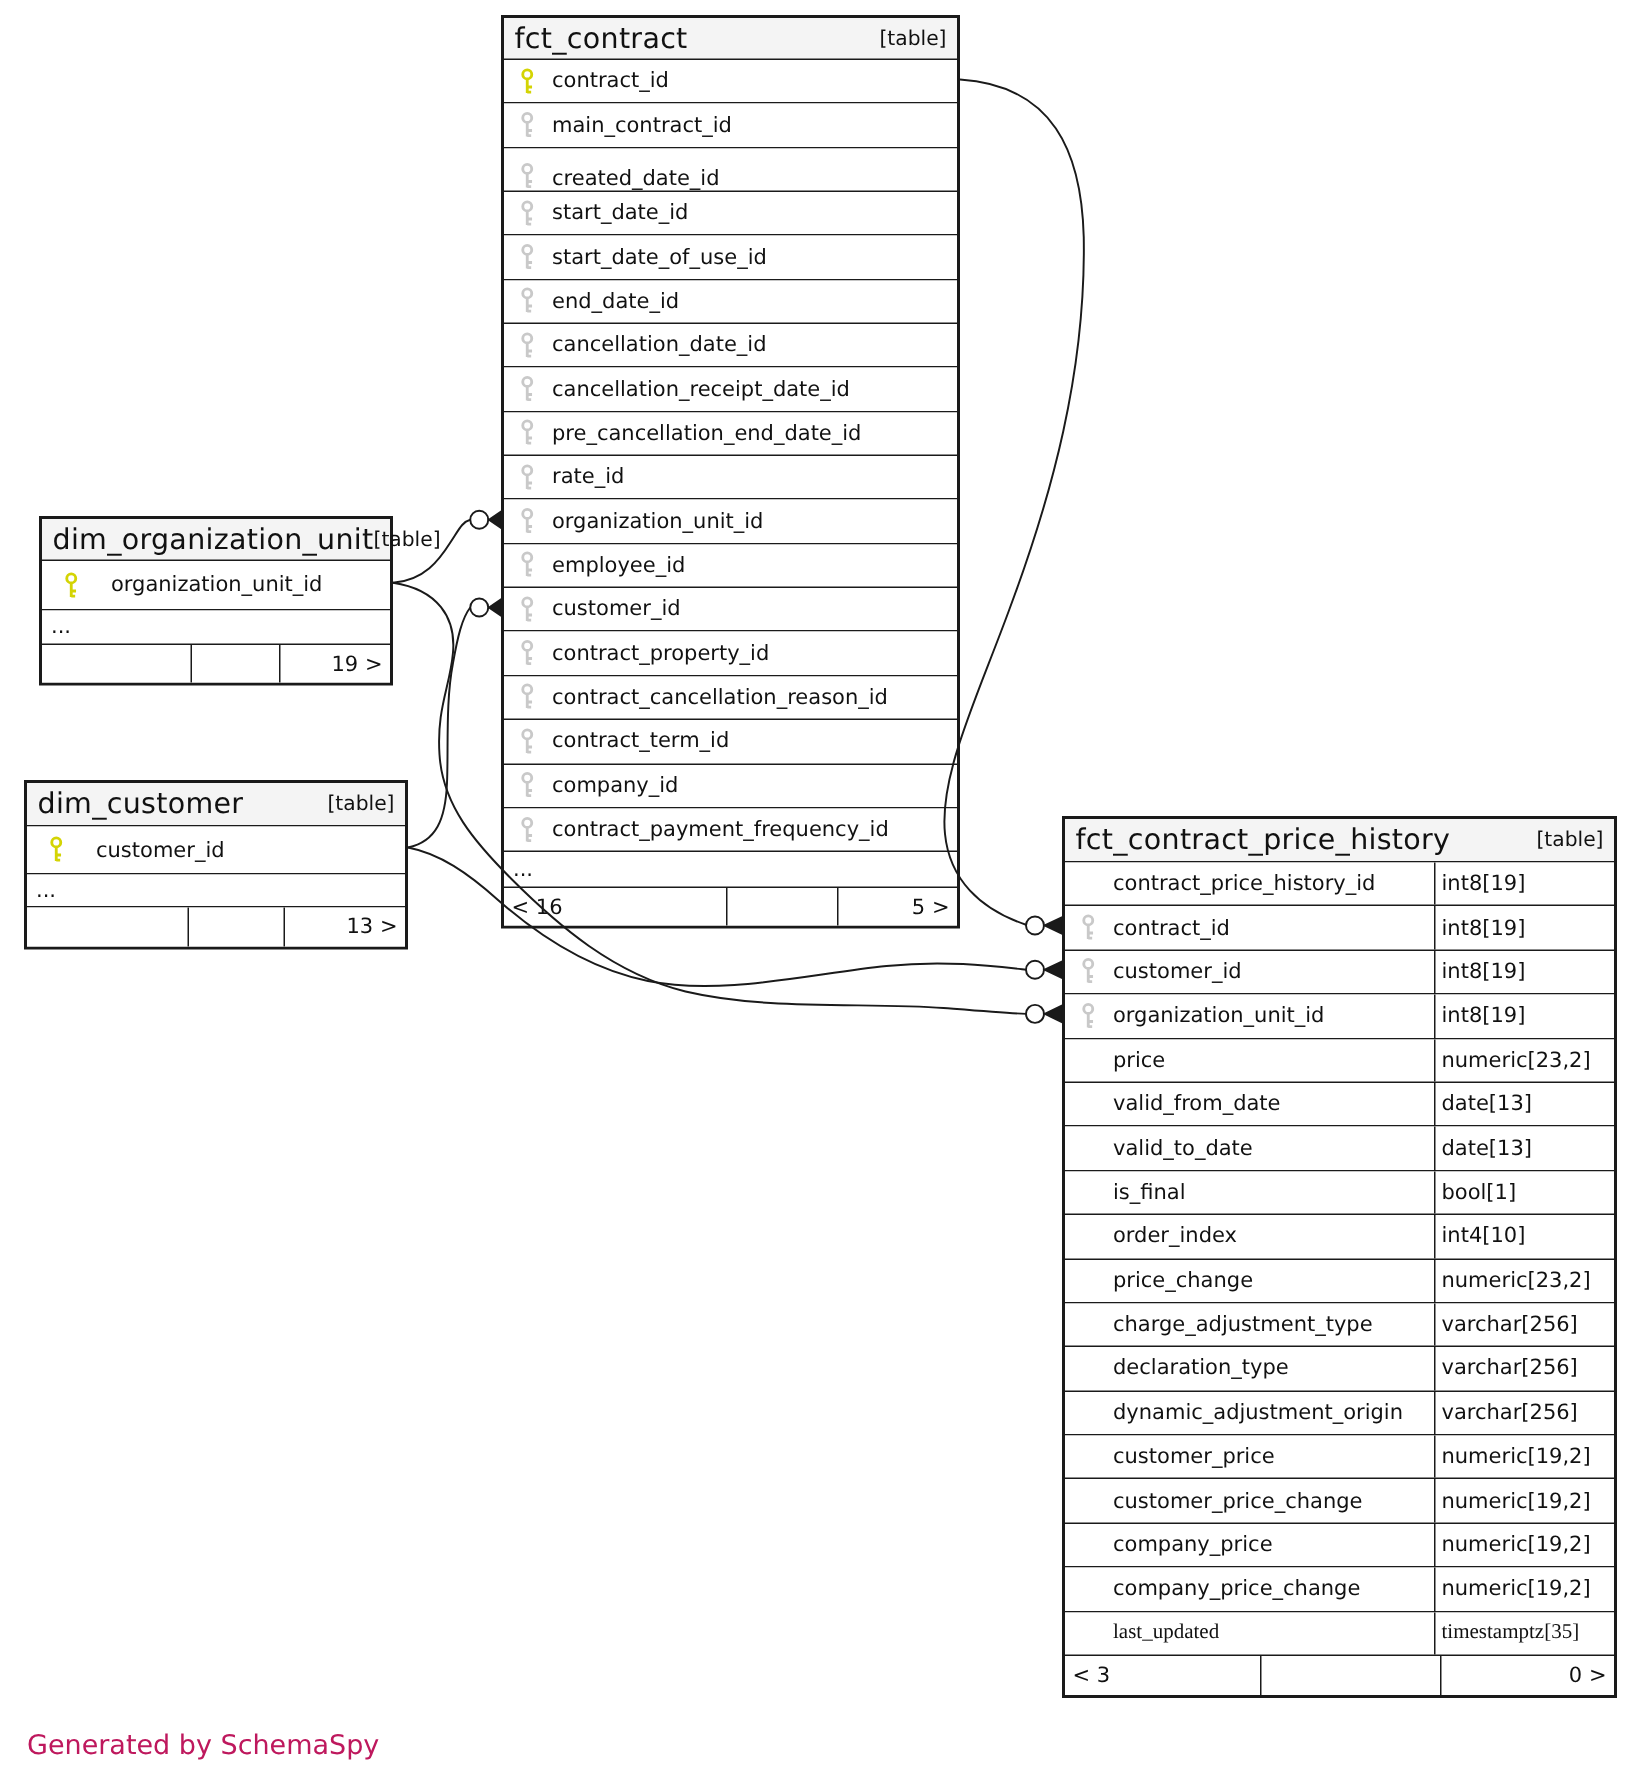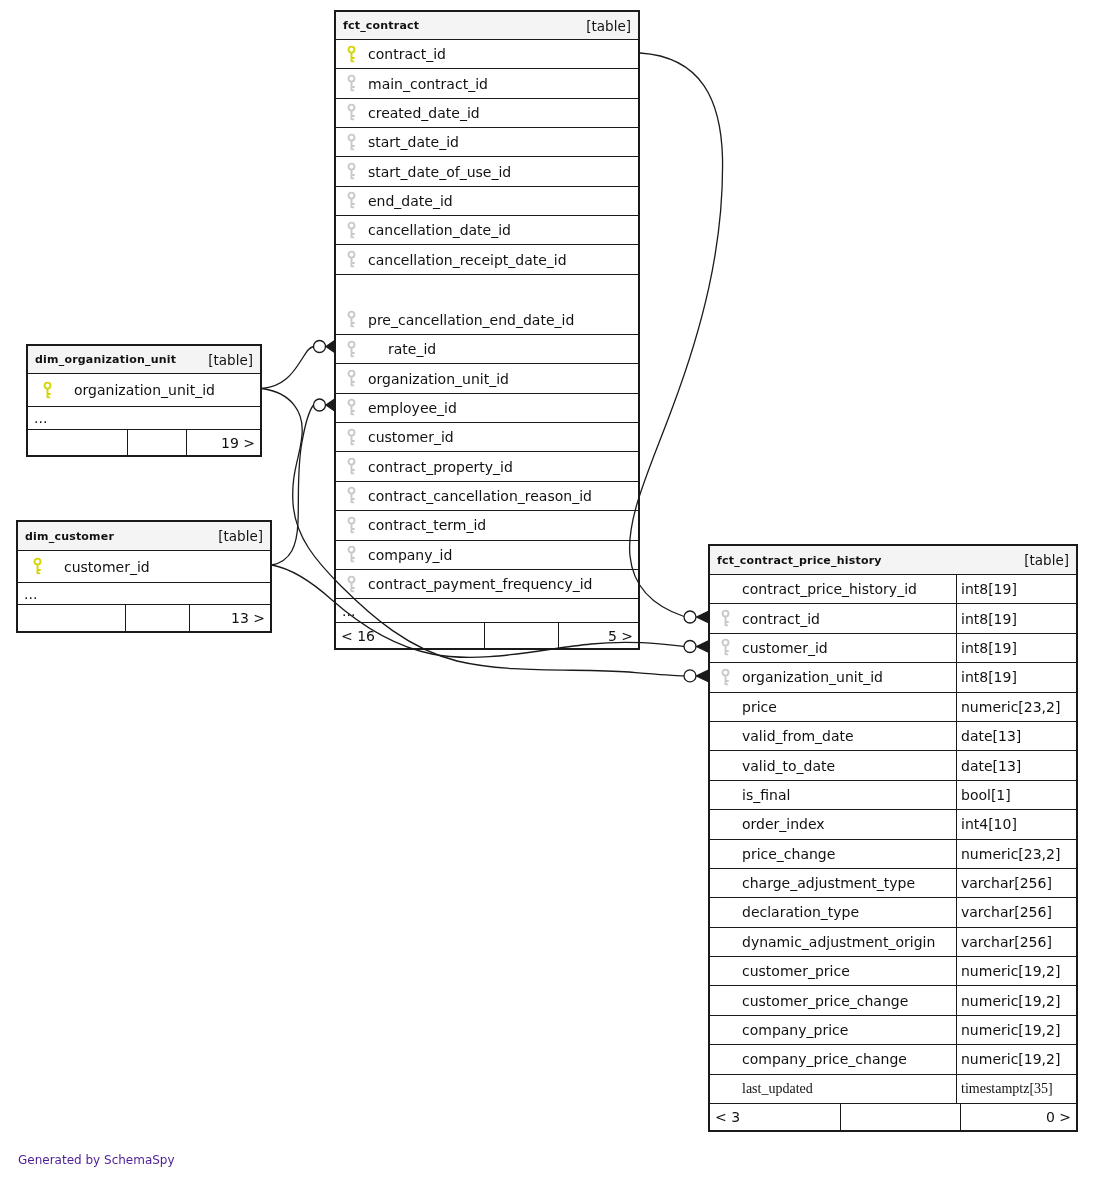--- a/index.html
+++ b/index.html
@@ -9,21 +9,21 @@
   }
   .table-node{
     position:absolute;background:#ffffff;border:2px solid #1a1a1a;
     box-sizing:border-box;z-index:1;
   }
   .t-header{
     display:flex;align-items:center;justify-content:space-between;
     background:#f4f4f4;border-bottom:1.5px solid #1a1a1a;
     padding:0 7px;box-sizing:border-box;
   }
-  .t-name{font-weight:bold;font-size:11px;letter-spacing:.2px;}
+  .t-name{font-weight:normal;font-size:19px;letter-spacing:.2px;}
   .t-badge{font-size:13.5px;font-weight:normal;}
   .t-row{
     display:flex;align-items:center;border-bottom:1.5px solid #1a1a1a;
     box-sizing:border-box;background:#fff;font-size:14px;
   }
   .t-row .keyslot{width:11px;margin-left:10px;flex:0 0 auto;display:flex;align-items:center;}
   .t-row .cname{margin-left:11px;white-space:nowrap;flex:1 1 auto;}
   .t-row .ctype{
     flex:0 0 auto;align-self:stretch;display:flex;align-items:center;
     border-left:1.5px solid #1a1a1a;padding-left:4px;box-sizing:border-box;
@@ -38,21 +38,21 @@
   .t-footer{display:flex;box-sizing:border-box;background:#fff;}
   .t-footer .fcell{
     box-sizing:border-box;font-size:14px;display:flex;align-items:center;
   }
   .t-footer .fcell + .fcell{border-left:1.5px solid #1a1a1a;}
   .t-footer .f-left{padding-left:5px;justify-content:flex-start;}
   .t-footer .f-right{padding-right:5px;justify-content:flex-end;flex:1 1 auto;}
   .keysvg{display:block;}
   #edges{position:absolute;left:0;top:0;z-index:5;pointer-events:none;}
   #credit{
-    position:absolute;left:18px;top:1153px;font-size:12px;color:#4c1d95;z-index:2;
+    position:absolute;left:18px;top:1153px;font-size:18px;color:#be185d;z-index:2;
   }
 </style>
 </head>
 <body>
 
 <div id="canvas">
 
   <div id="tables-layer">
       <div class="table-node" style="left: 334px; top: 10px; width: 306px;">
         <div class="t-header" style="height: 28px;">
@@ -70,21 +70,21 @@
         </div>
         <div class="t-row" style="height: 29.35px;">
           <span class="keyslot">
             <svg class="keysvg" width="11" height="19" viewBox="0 0 11 19">
               <circle cx="5.5" cy="4.6" r="3" fill="none" stroke="#c9c9c9" stroke-width="1.9"></circle>
               <path d="M5.5 7.6 V17 M5.5 13 h3.2 M5.5 16.4 h2.6" fill="none" stroke="#c9c9c9" stroke-width="1.9"></path>
             </svg>
           </span>
           <span class="cname">main_contract_id</span>
         </div>
-        <div class="t-row" style="height: 29.35px;">
+        <div class="t-row" style="height: 29.35px; align-items: flex-end;">
           <span class="keyslot">
             <svg class="keysvg" width="11" height="19" viewBox="0 0 11 19">
               <circle cx="5.5" cy="4.6" r="3" fill="none" stroke="#c9c9c9" stroke-width="1.9"></circle>
               <path d="M5.5 7.6 V17 M5.5 13 h3.2 M5.5 16.4 h2.6" fill="none" stroke="#c9c9c9" stroke-width="1.9"></path>
             </svg>
           </span>
           <span class="cname">created_date_id</span>
         </div>
         <div class="t-row" style="height: 29.35px;">
           <span class="keyslot">
@@ -124,30 +124,30 @@
         </div>
         <div class="t-row" style="height: 29.35px;">
           <span class="keyslot">
             <svg class="keysvg" width="11" height="19" viewBox="0 0 11 19">
               <circle cx="5.5" cy="4.6" r="3" fill="none" stroke="#c9c9c9" stroke-width="1.9"></circle>
               <path d="M5.5 7.6 V17 M5.5 13 h3.2 M5.5 16.4 h2.6" fill="none" stroke="#c9c9c9" stroke-width="1.9"></path>
             </svg>
           </span>
           <span class="cname">cancellation_receipt_date_id</span>
         </div>
-        <div class="t-row" style="height: 29.35px; margin-top: 31px;">
+        <div class="t-row" style="height: 29.35px;">
           <span class="keyslot">
             <svg class="keysvg" width="11" height="19" viewBox="0 0 11 19">
               <circle cx="5.5" cy="4.6" r="3" fill="none" stroke="#c9c9c9" stroke-width="1.9"></circle>
               <path d="M5.5 7.6 V17 M5.5 13 h3.2 M5.5 16.4 h2.6" fill="none" stroke="#c9c9c9" stroke-width="1.9"></path>
             </svg>
           </span>
           <span class="cname">pre_cancellation_end_date_id</span>
         </div>
-        <div class="t-row" style="height: 29.35px; gap: 20px;">
+        <div class="t-row" style="height: 29.35px;">
           <span class="keyslot">
             <svg class="keysvg" width="11" height="19" viewBox="0 0 11 19">
               <circle cx="5.5" cy="4.6" r="3" fill="none" stroke="#c9c9c9" stroke-width="1.9"></circle>
               <path d="M5.5 7.6 V17 M5.5 13 h3.2 M5.5 16.4 h2.6" fill="none" stroke="#c9c9c9" stroke-width="1.9"></path>
             </svg>
           </span>
           <span class="cname">rate_id</span>
         </div>
         <div class="t-row" style="height: 29.35px;">
           <span class="keyslot">

